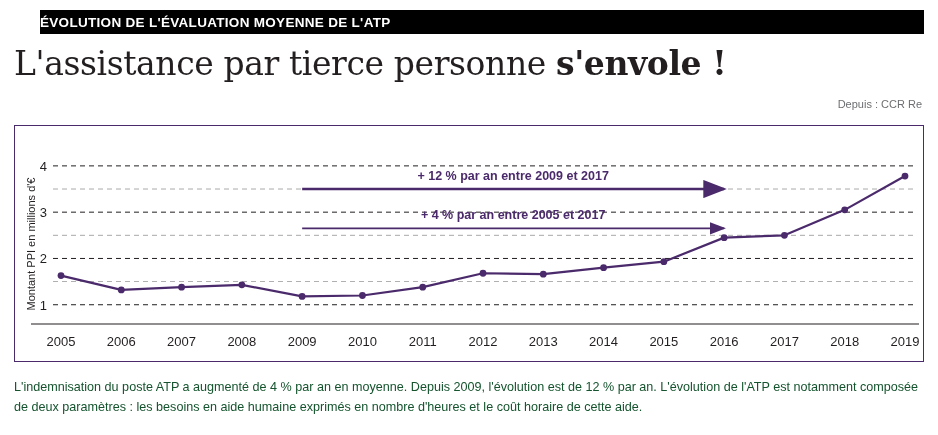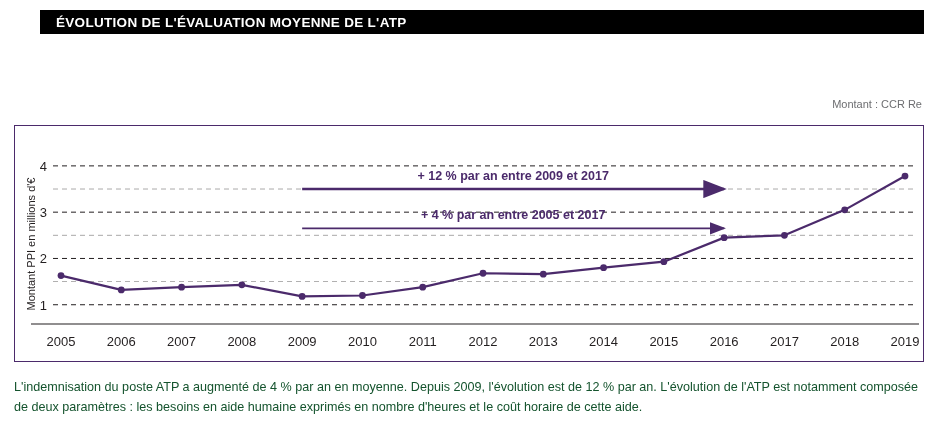--- a/index.html
+++ b/index.html
@@ -35,21 +35,21 @@
     width: 26px;
     height: 24px;
     background: #ffffff;
     flex: 0 0 auto;
   }
   .kicker-text {
     color: #ffffff;
     font-size: 13.5px;
     font-weight: bold;
     letter-spacing: 0.3px;
-    padding-left: 16px;
+    padding-left: 0;
     white-space: nowrap;
   }
 
   
   .title {
     position: absolute;
     left: 14px;
     top: 44px;
     font-family: "DejaVu Serif", serif;
     font-size: 33px;
@@ -118,22 +118,23 @@
 </head>
 <body>
 
 <div class="page">
 
   <div class="kicker-bar">
     <div class="kicker-accent"></div>
     <div class="kicker-text">ÉVOLUTION DE L'ÉVALUATION MOYENNE DE L'ATP</div>
   </div>
 
-
-  <div class="source">Montant : CCR Re</div>
+  <div class="title"><span>L'assistance par tierce personne </span><span class="emph">s'envole !</span></div>
+
+  <div class="source">Depuis : CCR Re</div>
 
   <div class="chart-frame">
     <svg class="chart-svg" id="chart-svg" width="907" height="234" viewBox="0 0 907 234">
       <g id="grid-lines">
           <line x1="38" x2="902" y1="178.74285714285713" y2="178.74285714285713" stroke="#231f20" stroke-width="1" stroke-dasharray="5,4"></line>
           <line x1="38" x2="902" y1="132.45714285714286" y2="132.45714285714286" stroke="#231f20" stroke-width="1" stroke-dasharray="5,4"></line>
           <line x1="38" x2="902" y1="86.17142857142855" y2="86.17142857142855" stroke="#231f20" stroke-width="1" stroke-dasharray="5,4"></line>
           <line x1="38" x2="902" y1="39.88571428571427" y2="39.88571428571427" stroke="#231f20" stroke-width="1" stroke-dasharray="5,4"></line>
           <line x1="38" x2="902" y1="155.6" y2="155.6" stroke="#231f20" stroke-width="0.7" stroke-dasharray="5,4" opacity="0.55"></line>
           <line x1="38" x2="902" y1="109.31428571428572" y2="109.31428571428572" stroke="#231f20" stroke-width="0.7" stroke-dasharray="5,4" opacity="0.55"></line>

